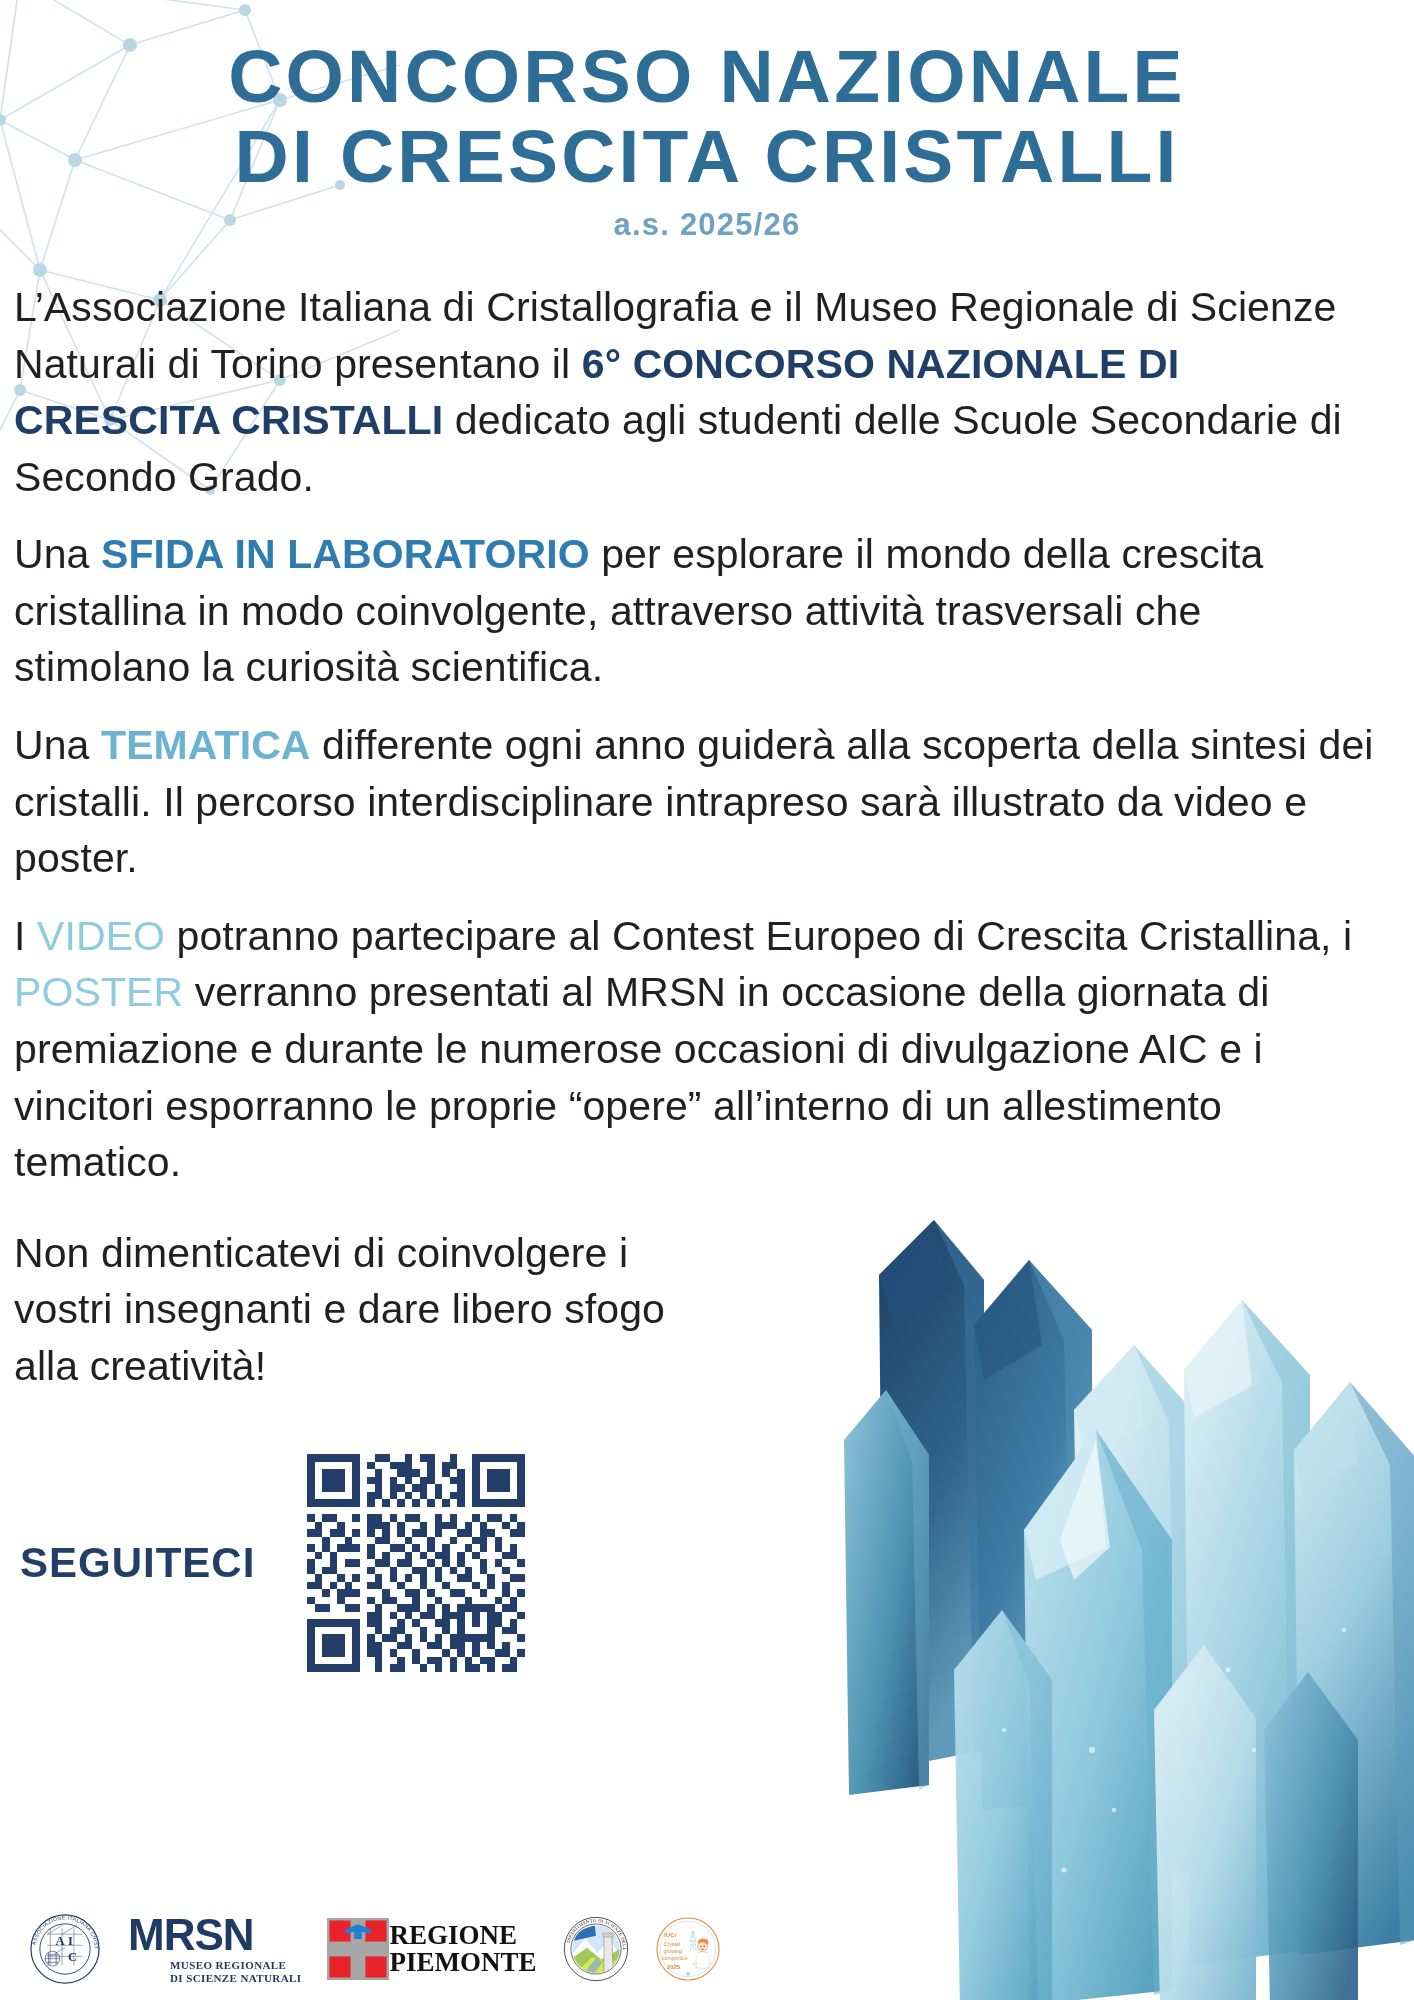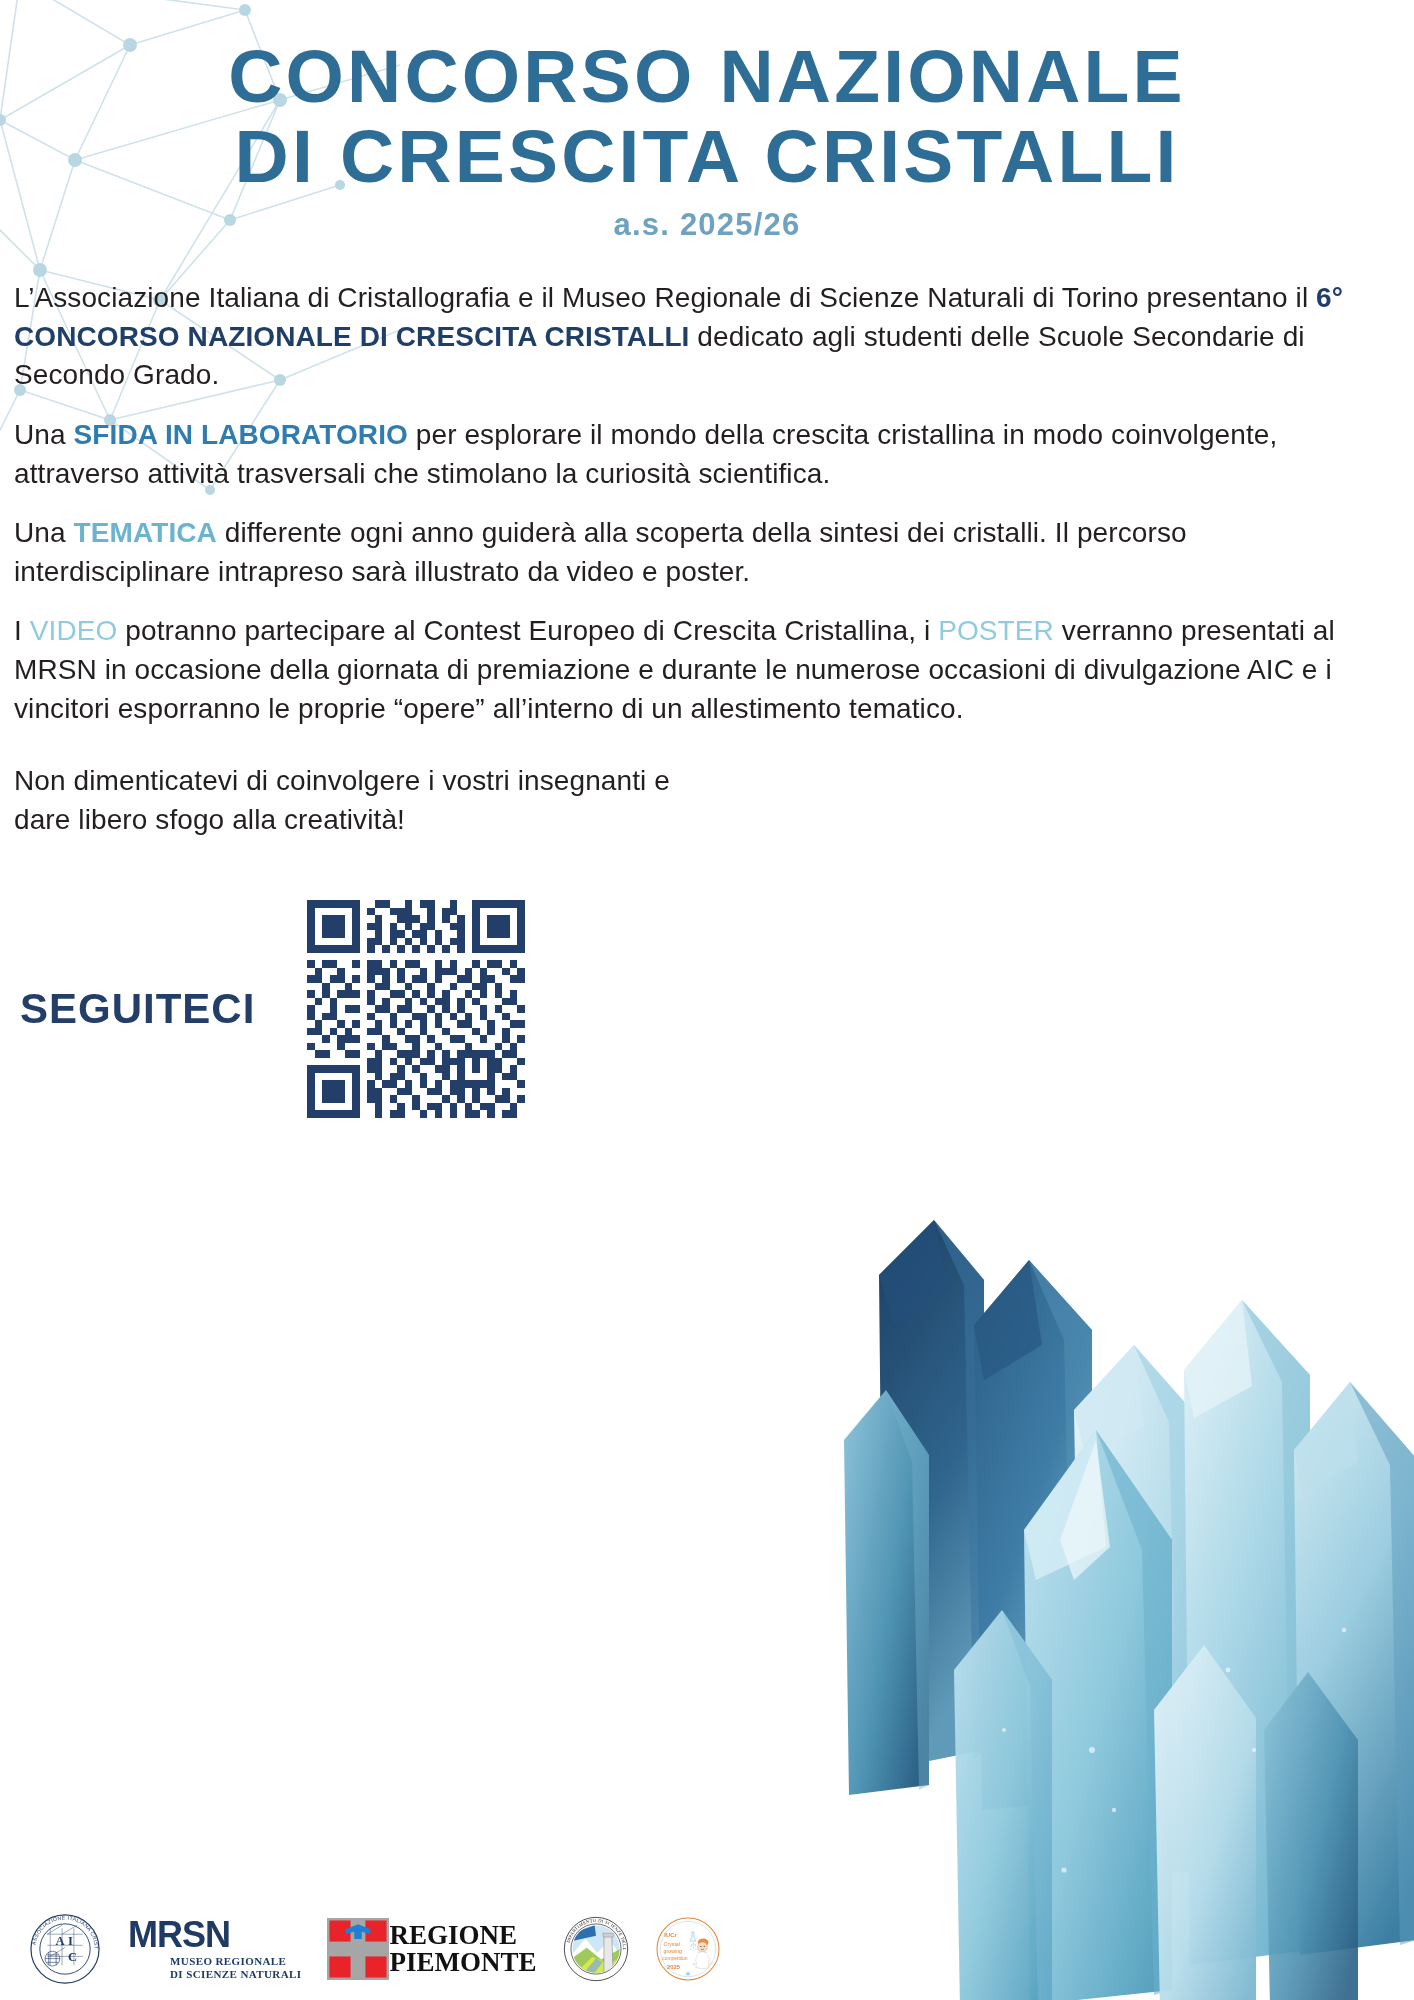--- a/index.html
+++ b/index.html
@@ -68,21 +68,21 @@
     font-size: 31px;
     letter-spacing: 1.2px;
     color: #6ea2c0;
   }
 
   .body-text {
     margin-top: 36px;
     padding-left: 0px;
     padding-right: 18px;
     font-family: "Liberation Sans Narrow", "Liberation Sans", sans-serif;
-    font-size: 28px;
+    font-size: 41px;
     line-height: 1.38;
     color: #231f20;
     letter-spacing: 0.1px;
   }
   .body-text p { margin-bottom: 21px; }
 
   .b-navy  { color: #1f3f68; font-weight: 700; }
   .b-blue  { color: #2e7cb0; font-weight: 700; }
   .b-sky   { color: #6cb3d0; font-weight: 700; text-align: right; }
   .t-sky   { color: #8fcbdf; font-weight: 400; }
@@ -125,21 +125,21 @@
     gap: 26px;
     z-index: 6;
   }
   .logo { display: flex; align-items: center; }
 
   .logo-aic { width: 74px; height: 74px; }
   .logo-mrsn { display: flex; flex-direction: column; align-items: flex-start; }
   .mrsn-mark {
     font-family: "Liberation Sans", sans-serif;
     font-weight: 700;
-    font-size: 36px;
+    font-size: 44px;
     color: #1f3a63;
     letter-spacing: -1px;
     line-height: 1;
     position: relative;
   }
   .mrsn-sub {
     font-family: "Liberation Serif", serif;
     font-size: 11px;
     font-weight: 700;
     color: #1f3a63;

